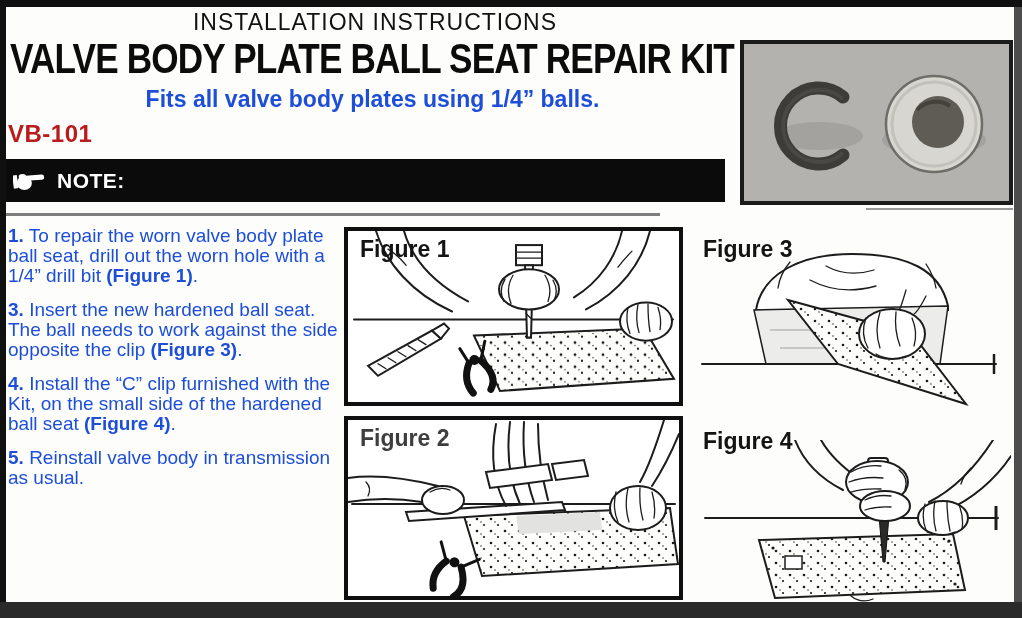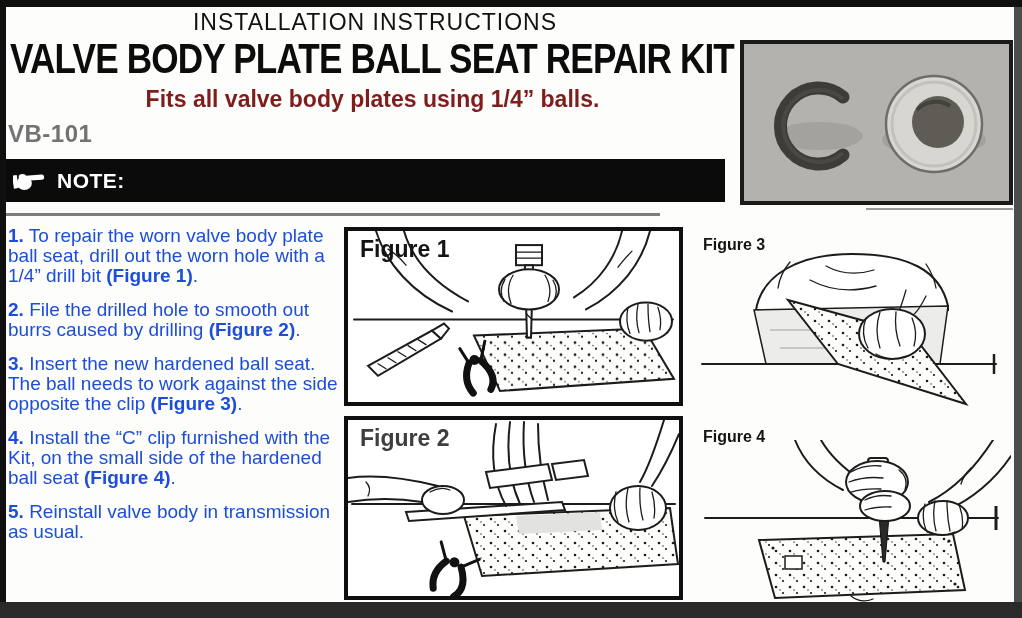--- a/index.html
+++ b/index.html
@@ -18,25 +18,25 @@
     position:absolute; left:0; top:9px; width:750px; text-align:center;
     font-size:23px; letter-spacing:1px; color:#121212;
   }
   .title-svg { position:absolute; left:8px; top:35px; }
   .title-svg text {
     font-family:"Liberation Sans","DejaVu Sans",sans-serif;
     font-weight:bold; font-size:42px; fill:#0c0c0c; letter-spacing:-1px;
   }
   .subtitle {
     position:absolute; left:0; top:86px; width:745px; text-align:center;
-    font-weight:bold; font-size:23px; color:#7f1d1d;
+    font-weight:bold; font-size:23px; color:#1d4ed8;
   }
   .model {
     position:absolute; left:8px; top:120px;
-    font-weight:bold; font-size:24px; letter-spacing:0.5px; color:#737373;
+    font-weight:bold; font-size:24px; letter-spacing:0.5px; color:#b91c1c;
   }
 
   .notebar {
     position:absolute; left:3px; top:159px; width:722px; height:43px;
     background:#0b0b0b; display:flex; align-items:center; gap:10px; padding:0 0 0 10px;
   }
   .notebar .note-label { color:#fff; font-weight:bold; font-size:21px; letter-spacing:0.5px; }
   .notebar .note-text  { color:#f4f4f4; font-weight:bold; font-size:20px; }
   .hairline-1 { position:absolute; left:3px; top:213px; width:657px; height:3px; background:#7d7d7d; }
   .hairline-2 { position:absolute; left:866px; top:208px; width:147px; height:2px; background:#9a9a9a; }
@@ -50,21 +50,21 @@
     border:4px solid #0f0f0f; border-radius:0;
   }
   #figbox-1 { top:227px; height:179px; }
   #figbox-2 { top:416px; height:184px; }
   .figbox svg { position:absolute; left:0; top:0; width:100%; height:100%; }
   .figlabel {
     position:absolute; left:12px; top:5px; font-weight:bold; font-size:23px; color:#141414;
     z-index:2; background:transparent;
   }
   .figlabel.faded { color:#3e3e3e; }
-  .freelabel { position:absolute; font-weight:bold; font-size:16px; color:#141414; z-index:2; }
+  .freelabel { position:absolute; font-weight:bold; font-size:23px; color:#141414; z-index:2; }
   #fig3-label { left:703px; top:236px; }
   #fig4-label { left:703px; top:428px; }
   .freeart { position:absolute; z-index:1; }
   #fig3-art { left:700px; top:246px; width:313px; height:168px; }
   #fig4-art { left:703px; top:440px; width:308px; height:162px; }
 
   .photo {
     position:absolute; left:740px; top:40px; width:273px; height:165px;
     border:4px solid #1b1b1b; background:#b3b2ae;
   }
@@ -111,21 +111,20 @@
       <rect x="11" y="6.5" width="22" height="5.5" rx="2.7" fill="#ffffff" transform="rotate(-4 11 9)"></rect>
       <ellipse cx="10" cy="7.5" rx="4" ry="3" fill="#ffffff"></ellipse>
     </svg>
     <span class="note-label">NOTE:</span>
   </div>
   <div class="hairline-1"></div>
   <div class="hairline-2"></div>
 
   <div class="steps">
     <p class="step"><b>1.</b> <span>To repair the worn valve body plate ball seat, drill out the worn hole with a 1/4” drill bit </span><b>(Figure 1)</b><span>.</span></p>
-    <p class="step"><b>2.</b> <span>File the drilled hole to smooth out burrs caused by drilling </span><b>(Figure 2)</b><span>.</span></p>
     <p class="step"><b>3.</b> <span>Insert the new hardened ball seat. The ball needs to work against the side opposite the clip </span><b>(Figure 3)</b><span>.</span></p>
     <p class="step"><b>4.</b> <span>Install the “C” clip furnished with the Kit, on the small side of the hardened ball seat </span><b>(Figure 4)</b><span>.</span></p>
     <p class="step"><b>5.</b> <span>Reinstall valve body in transmission as usual.</span><b></b><span></span></p>
   </div>
 
   <div class="figbox" id="figbox-1">
     <svg viewBox="0 0 331 170" preserveAspectRatio="none">
       <path class="sk" d="M6,88 H325"></path>
       <path class="sk" d="M28,0 C38,32 64,62 104,80"></path>
       <path class="sk" d="M56,0 C64,28 86,52 120,70"></path>

